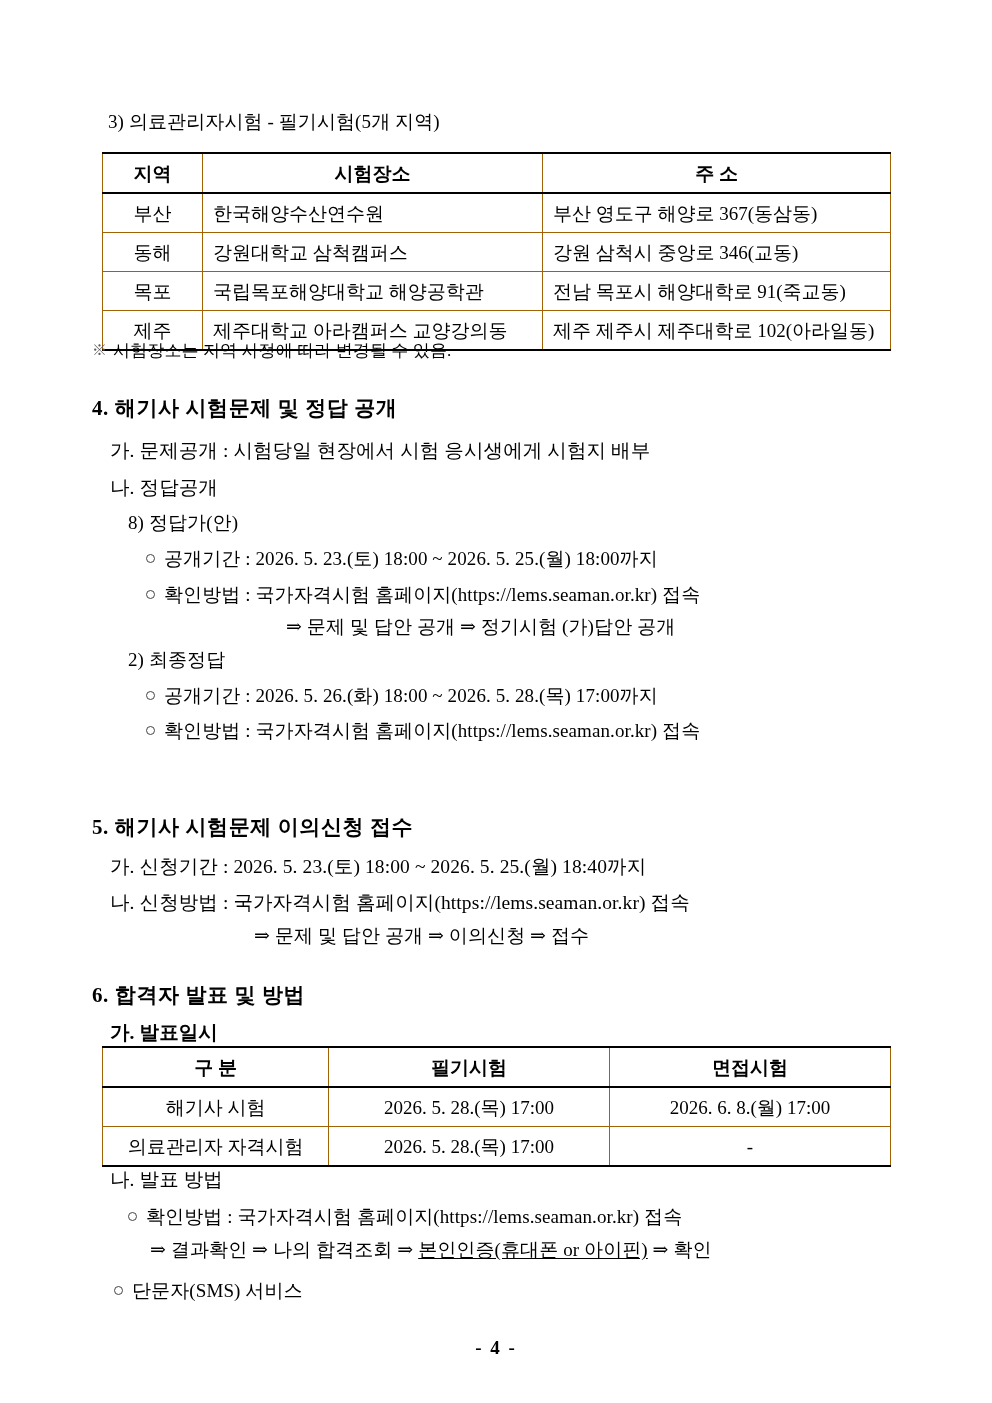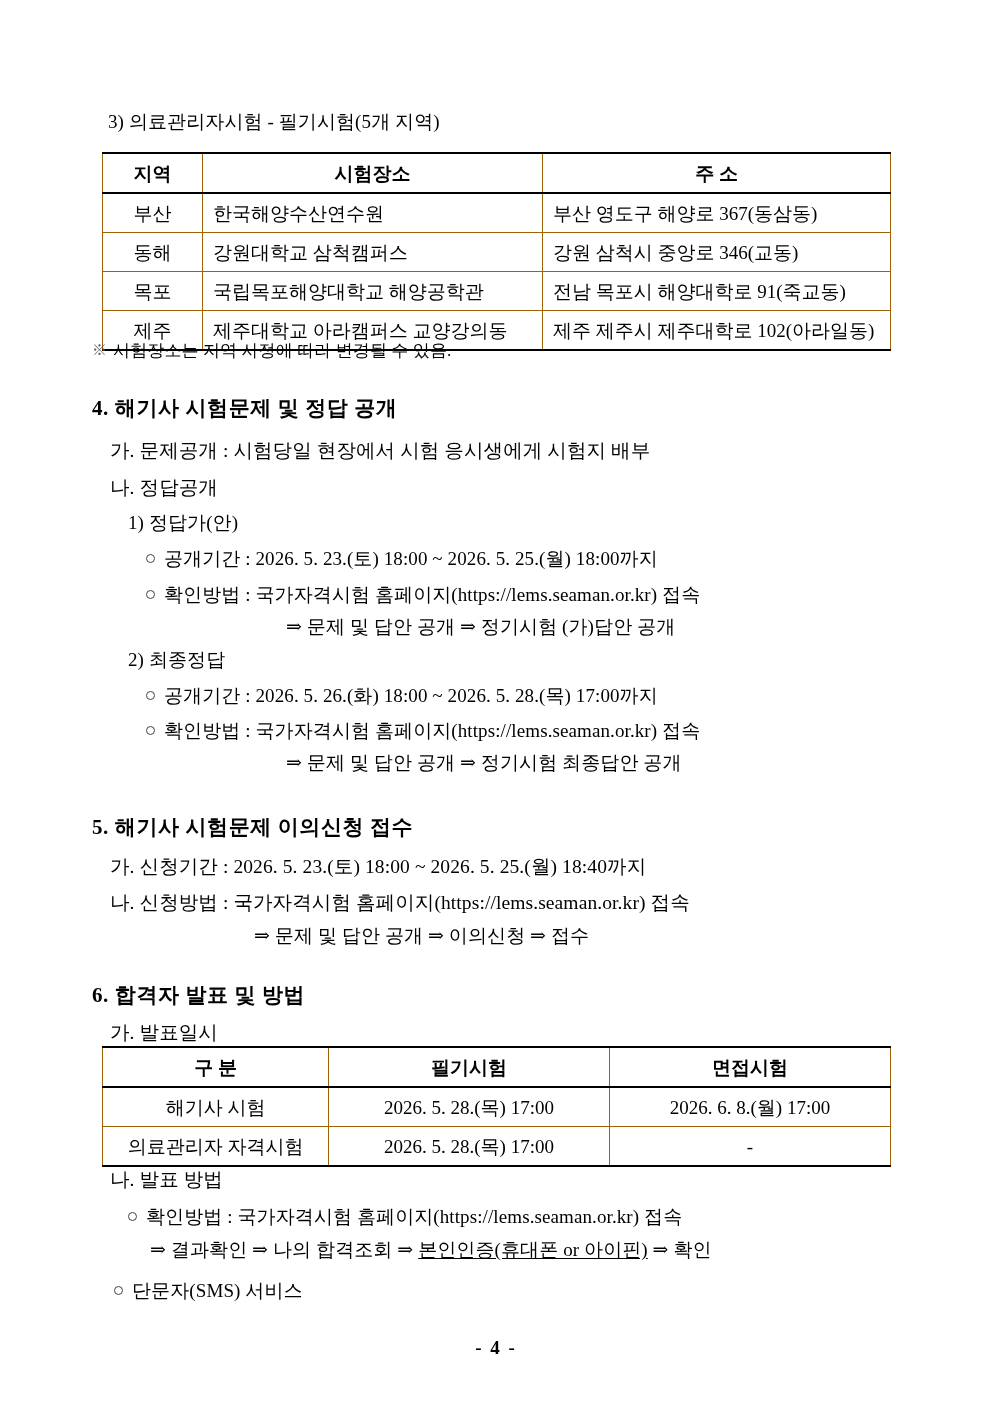--- a/index.html
+++ b/index.html
@@ -162,21 +162,21 @@
   <div class="line note" style="left:92px; top:342px;">
     <span class="mark-ref">※</span><span>시험장소는 지역 사정에 따라 변경될 수 있음.</span>
   </div>
 
   <div class="line sec-head" style="left:92px; top:398px;">4. 해기사 시험문제 및 정답 공개</div>
 
   <div class="line lvl-a" style="left:110px; top:441px;">가. 문제공개 : 시험당일 현장에서 시험 응시생에게 시험지 배부</div>
 
   <div class="line lvl-a" style="left:110px; top:478px;">나. 정답공개</div>
 
-  <div class="line lvl-num" style="left:128px; top:513px;">1) 정답가(안)</div>
+  <div class="line lvl-num" style="left:128px; top:513px;">8) 정답가(안)</div>
 
   <div class="line lvl-o" style="left:146px; top:549px;">
     <span class="bullet-o"></span><span>공개기간 : 2026. 5. 23.(토) 18:00 ~ 2026. 5. 25.(월) 18:00까지</span>
   </div>
 
   <div class="line lvl-o" style="left:146px; top:585px;">
     <span class="bullet-o"></span><span>확인방법 : 국가자격시험 홈페이지(https://lems.seaman.or.kr) 접속</span>
   </div>
 
   <div class="line cont" style="left:286px; top:617px;">⇒ 문제 및 답안 공개 ⇒ 정기시험 (가)답안 공개</div>
@@ -184,33 +184,32 @@
   <div class="line lvl-num" style="left:128px; top:650px;">2) 최종정답</div>
 
   <div class="line lvl-o" style="left:146px; top:686px;">
     <span class="bullet-o"></span><span>공개기간 : 2026. 5. 26.(화) 18:00 ~ 2026. 5. 28.(목) 17:00까지</span>
   </div>
 
   <div class="line lvl-o" style="left:146px; top:721px;">
     <span class="bullet-o"></span><span>확인방법 : 국가자격시험 홈페이지(https://lems.seaman.or.kr) 접속</span>
   </div>
 
-  <div class="line cont" style="left:286px; top:753px;">⇒ 문제 및 답안 공개 ⇒ 정기시험 최종답안 공개</div>
 
   <div class="line sec-head" style="left:92px; top:817px;">5. 해기사 시험문제 이의신청 접수</div>
 
   <div class="line lvl-a" style="left:110px; top:857px;">가. 신청기간 : 2026. 5. 23.(토) 18:00 ~ 2026. 5. 25.(월) 18:40까지</div>
 
   <div class="line lvl-a" style="left:110px; top:893px;">나. 신청방법 : 국가자격시험 홈페이지(https://lems.seaman.or.kr) 접속</div>
 
   <div class="line cont" style="left:254px; top:926px;">⇒ 문제 및 답안 공개 ⇒ 이의신청 ⇒ 접수</div>
 
   <div class="line sec-head" style="left:92px; top:985px;">6. 합격자 발표 및 방법</div>
 
-  <div class="line lvl-a" style="left:110px; top:1023px;">가. 발표일시</div>
+  <div class="line lvl-a" style="left:110px; top:1023px;font-weight:bold;">가. 발표일시</div>
 
   <table class="doc" id="announce-table">
     <colgroup>
         <col class="c1">
         <col class="c2">
         <col class="c3">
       </colgroup>
     <thead>
       <tr>
         <th>구  분</th>

